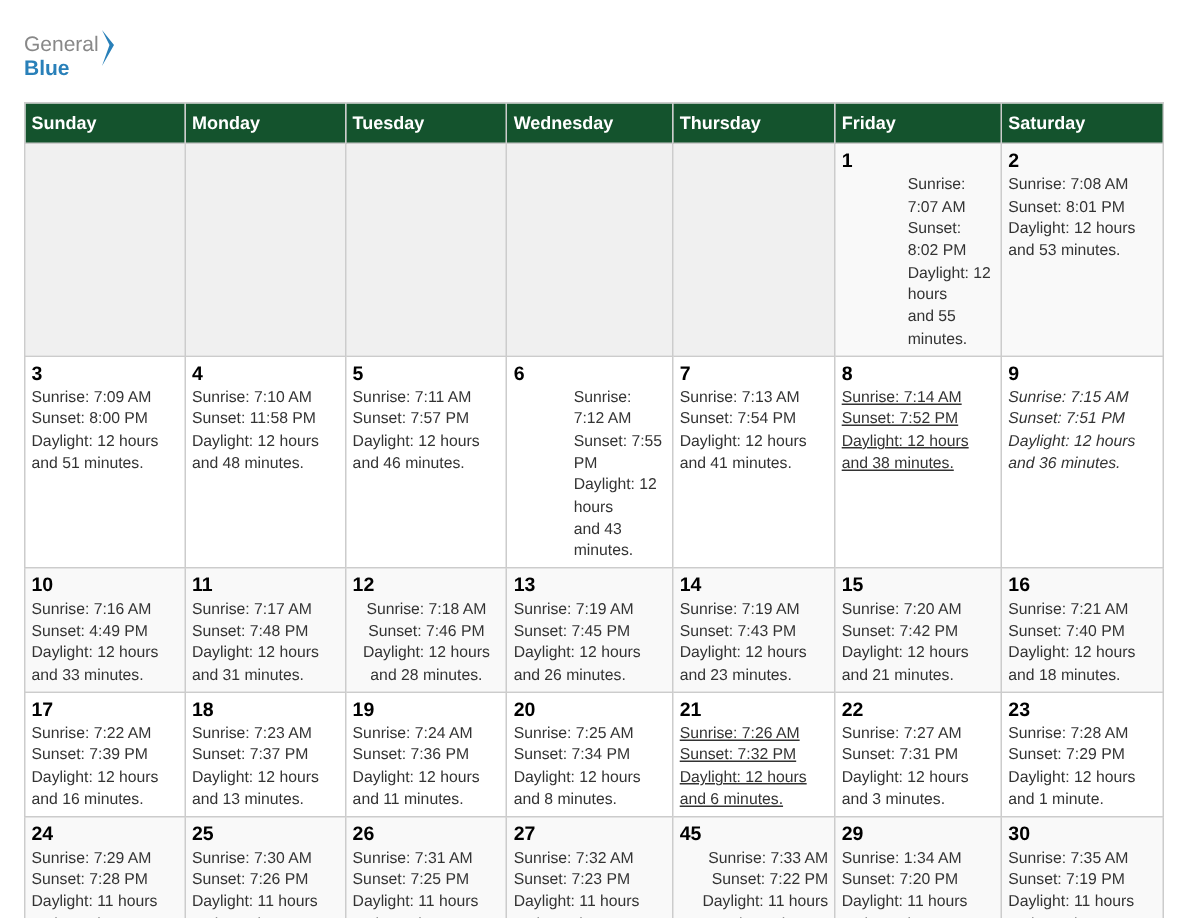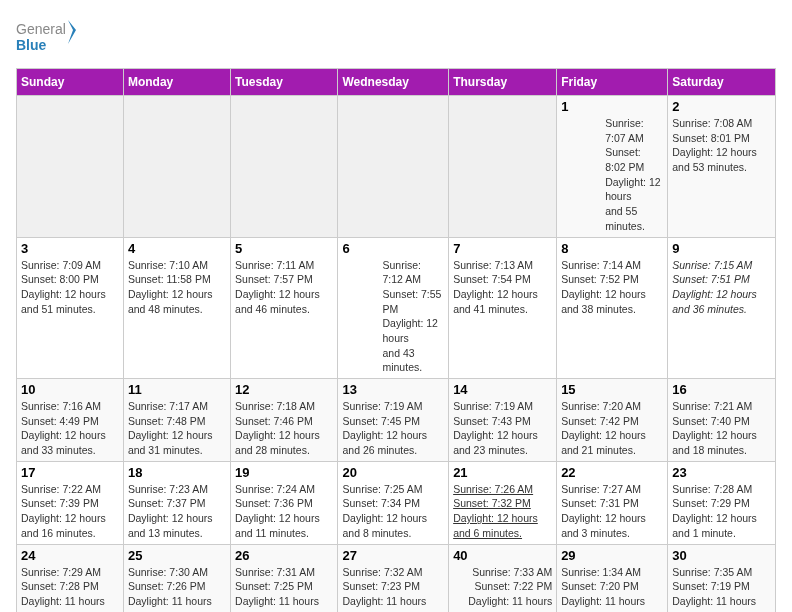--- a/index.html
+++ b/index.html
@@ -33,21 +33,21 @@
     .subtitle {
       font-size: 15px;
       color: #555;
     }
     table {
       width: 100%;
       border-collapse: collapse;
       font-size: 11px;
     }
     thead th {
-      background-color: #a21caf;
+      background-color: #14532d;
       color: #fff;
       padding: 6px 4px;
       text-align: left;
       font-size: 12px;
       font-weight: bold;
       border: 1px solid #ccc;
     }
     tbody td {
       vertical-align: top;
       border: 1px solid #ccc;
@@ -156,21 +156,21 @@
         </td>
         <td>
           <span class="day-number">7</span>
           <div class="day-info" style="white-space: pre-line;">Sunrise: 7:13 AM
 Sunset: 7:54 PM
 Daylight: 12 hours
 and 41 minutes.</div>
         </td>
         <td>
           <span class="day-number">8</span>
-          <div class="day-info" style="white-space: pre-line;">Sunrise: 7:14 AM
+          <div class="day-info" style="white-space: pre-line; text-decoration: underline;">Sunrise: 7:14 AM
 Sunset: 7:52 PM
 Daylight: 12 hours
 and 38 minutes.</div>
         </td>
         <td>
           <span class="day-number">9</span>
           <div class="day-info" style="white-space: pre-line; font-style: italic;">Sunrise: 7:15 AM
 Sunset: 7:51 PM
 Daylight: 12 hours
 and 36 minutes.</div>
@@ -186,21 +186,21 @@
         </td>
         <td>
           <span class="day-number">11</span>
           <div class="day-info" style="white-space: pre-line;">Sunrise: 7:17 AM
 Sunset: 7:48 PM
 Daylight: 12 hours
 and 31 minutes.</div>
         </td>
         <td>
           <span class="day-number">12</span>
-          <div class="day-info" style="white-space: pre-line;">Sunrise: 7:18 AM
+          <div class="day-info" style="white-space: pre-line; text-align: center;">Sunrise: 7:18 AM
 Sunset: 7:46 PM
 Daylight: 12 hours
 and 28 minutes.</div>
         </td>
         <td>
           <span class="day-number">13</span>
           <div class="day-info" style="white-space: pre-line;">Sunrise: 7:19 AM
 Sunset: 7:45 PM
 Daylight: 12 hours
 and 26 minutes.</div>
@@ -301,21 +301,21 @@
 and 53 minutes.</div>
         </td>
         <td>
           <span class="day-number">27</span>
           <div class="day-info" style="white-space: pre-line;">Sunrise: 7:32 AM
 Sunset: 7:23 PM
 Daylight: 11 hours
 and 51 minutes.</div>
         </td>
         <td>
-          <span class="day-number">40</span>
+          <span class="day-number">45</span>
           <div class="day-info" style="white-space: pre-line; text-align: right;">Sunrise: 7:33 AM
 Sunset: 7:22 PM
 Daylight: 11 hours
 and 49 minutes.</div>
         </td>
         <td>
           <span class="day-number">29</span>
           <div class="day-info" style="white-space: pre-line;">Sunrise: 1:34 AM
 Sunset: 7:20 PM
 Daylight: 11 hours

